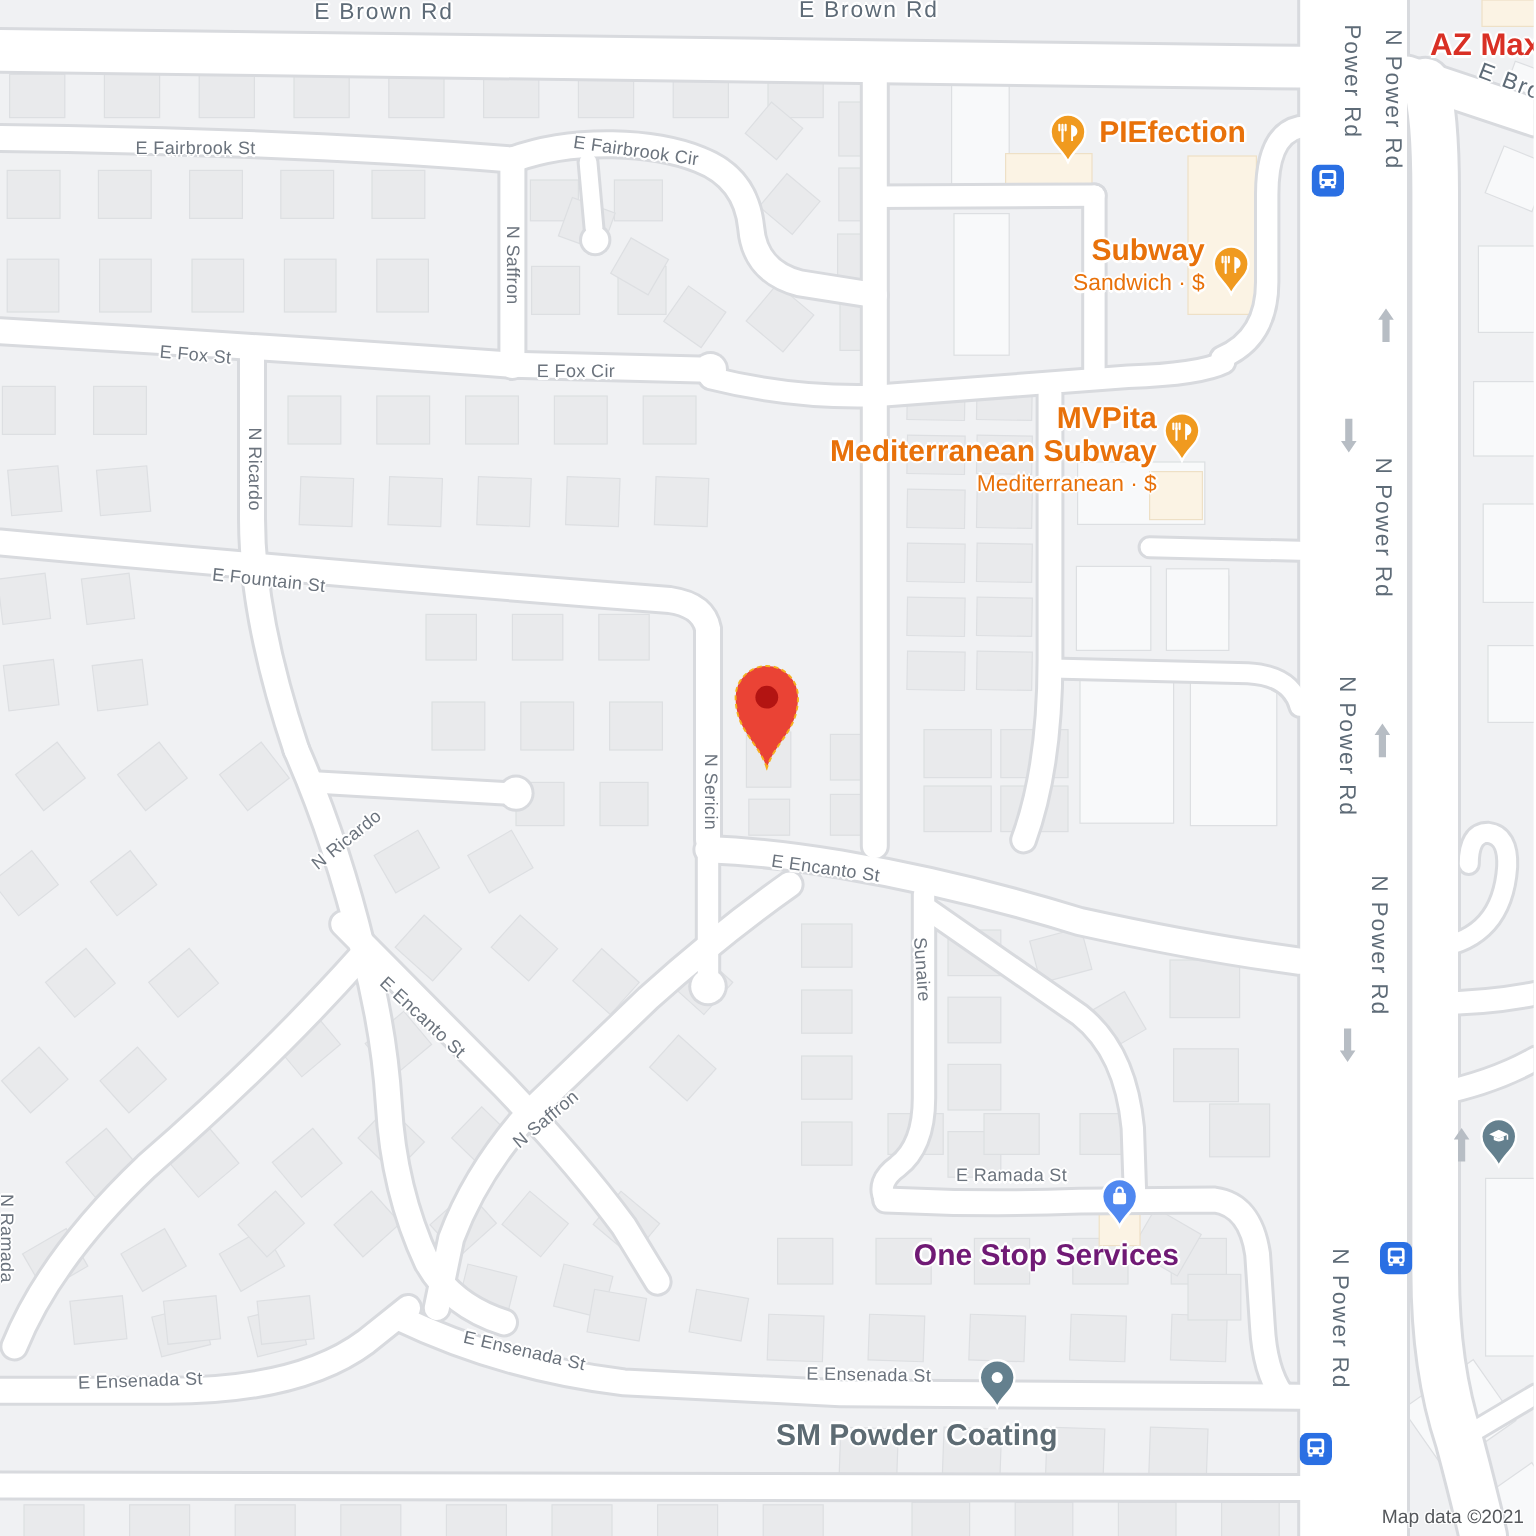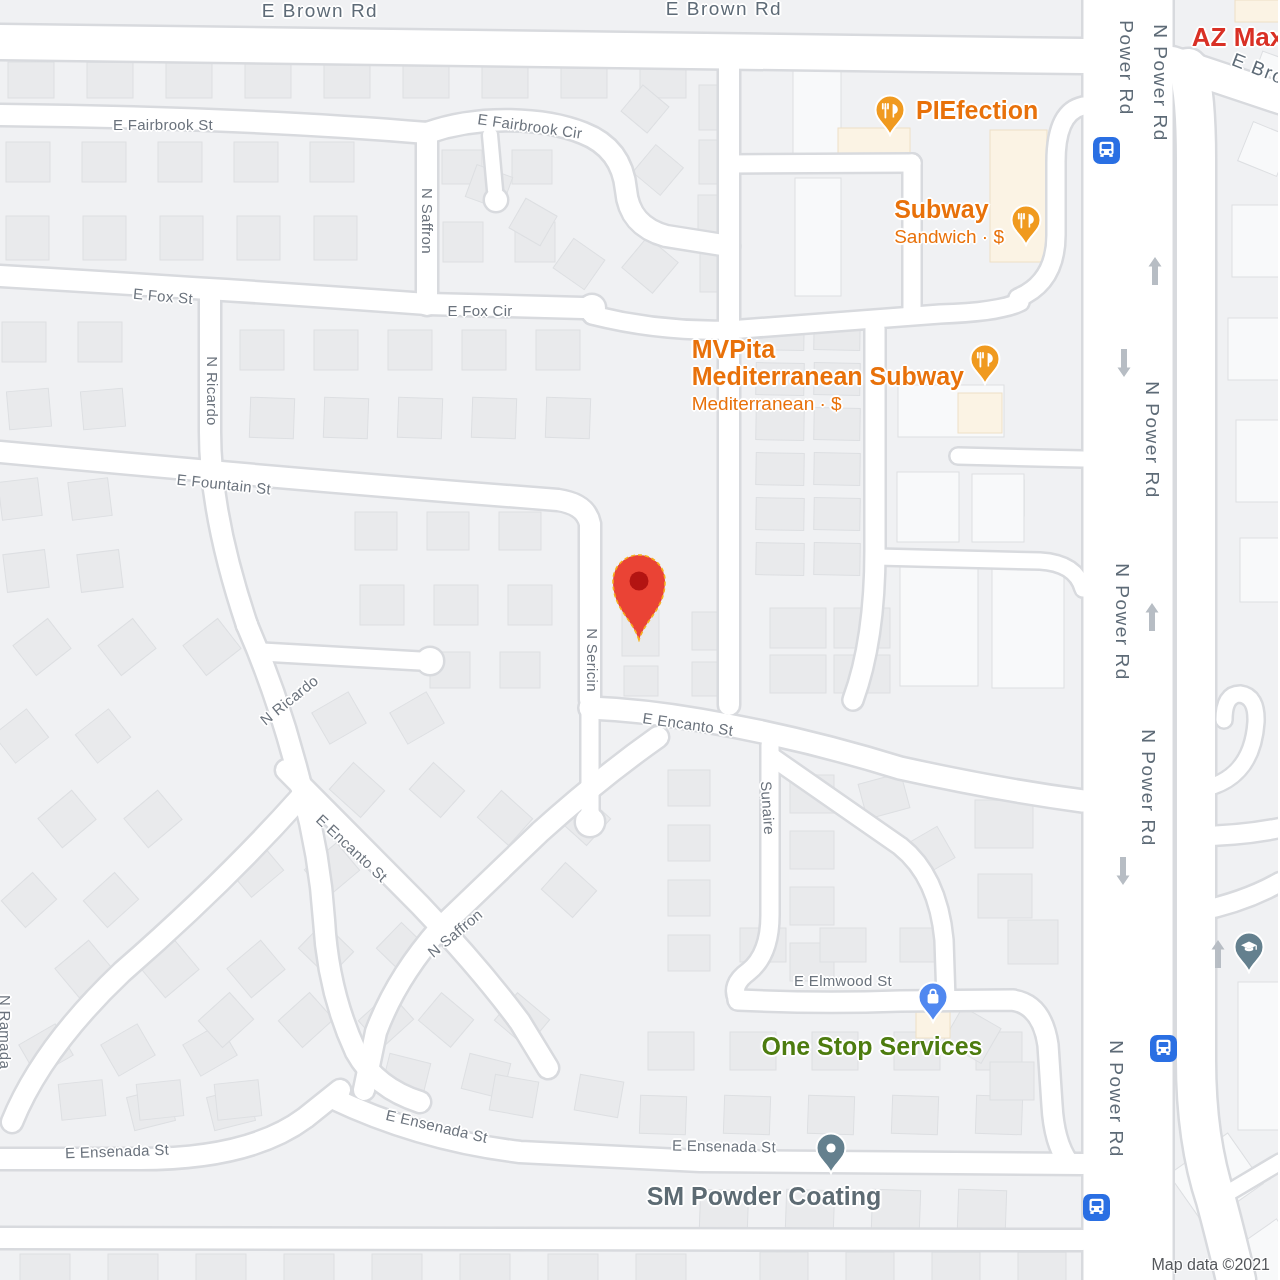--- a/index.html
+++ b/index.html
@@ -313,21 +313,21 @@
       <div class="street-label" style="left: 163px; top: 296px; transform: translate(-50%, -50%) rotate(5deg);">E Fox St</div>
       <div class="street-label" style="left: 480px; top: 310px; transform: translate(-50%, -50%) rotate(0deg);">E Fox Cir</div>
       <div class="street-label" style="left: 212px; top: 391px; transform: translate(-50%, -50%) rotate(90deg);">N Ricardo</div>
       <div class="street-label" style="left: 224px; top: 484px; transform: translate(-50%, -50%) rotate(6deg);">E Fountain St</div>
       <div class="street-label" style="left: 592px; top: 660px; transform: translate(-50%, -50%) rotate(90deg);">N Sericin</div>
       <div class="street-label" style="left: 688px; top: 724px; transform: translate(-50%, -50%) rotate(8deg);">E Encanto St</div>
       <div class="street-label" style="left: 352px; top: 848px; transform: translate(-50%, -50%) rotate(43deg);">E Encanto St</div>
       <div class="street-label" style="left: 455px; top: 933px; transform: translate(-50%, -50%) rotate(-40deg);">N Saffron</div>
       <div class="street-label" style="left: 289px; top: 700px; transform: translate(-50%, -50%) rotate(-39deg);">N Ricardo</div>
       <div class="street-label" style="left: 768px; top: 808px; transform: translate(-50%, -50%) rotate(86deg);">Sunaire</div>
-      <div class="street-label" style="left: 843px; top: 980px; transform: translate(-50%, -50%) rotate(0deg);">E Elmwood St</div>
+      <div class="street-label" style="left: 843px; top: 980px; transform: translate(-50%, -50%) rotate(0deg);">E Ramada St</div>
       <div class="street-label" style="left: 117px; top: 1151px; transform: translate(-50%, -50%) rotate(-2deg);">E Ensenada St</div>
       <div class="street-label" style="left: 437px; top: 1126px; transform: translate(-50%, -50%) rotate(13deg);">E Ensenada St</div>
       <div class="street-label" style="left: 724px; top: 1146px; transform: translate(-50%, -50%) rotate(1deg);">E Ensenada St</div>
       <div class="street-label" style="left: 5px; top: 1032px; transform: translate(-50%, -50%) rotate(90deg);">N Ramada</div>
       <div class="street-label major" style="left: 1126px; top: 68px; transform: translate(-50%, -50%) rotate(90deg);">Power Rd</div>
       <div class="street-label major" style="left: 1160px; top: 83px; transform: translate(-50%, -50%) rotate(90deg);">N Power Rd</div>
       <div class="street-label major" style="left: 1152px; top: 440px; transform: translate(-50%, -50%) rotate(90deg);">N Power Rd</div>
       <div class="street-label major" style="left: 1122px; top: 622px; transform: translate(-50%, -50%) rotate(90deg);">N Power Rd</div>
       <div class="street-label major" style="left: 1148px; top: 788px; transform: translate(-50%, -50%) rotate(90deg);">N Power Rd</div>
       <div class="street-label major" style="left: 1116px; top: 1099px; transform: translate(-50%, -50%) rotate(90deg);">N Power Rd</div>
@@ -349,45 +349,45 @@
       <div class="pin" style="left: 1009px; top: 203px;"><svg width="34" height="44" viewBox="-17 -42 34 44">
           <path d="M0,0 C-4.5,-10.5 -14.5,-14.5 -14.5,-25 A14.5,14.5 0 1 1 14.5,-25 C14.5,-14.5 4.5,-10.5 0,0 Z" fill="#f09a1f" stroke="#fff" stroke-width="2"></path>
           <g fill="none" stroke="#fff" stroke-width="1.8" stroke-linecap="round">
             <path d="M-7.2,-31 v4.6"></path>
             <path d="M-4.6,-31 v4.6"></path>
             <path d="M-2,-31 v4.6"></path>
             <path d="M-4.6,-27 v9.5"></path>
           </g>
           <path fill="#fff" d="M2.6,-31 c3.6,0.6 5.4,3.4 5.2,6 c-0.2,2.2 -1.8,3.6 -3.6,3.9 l0,3.6 l-1.6,0 z"></path>
         </svg></div>
-      <div class="poi-label" style="color: rgb(232, 113, 10); top: 196px; left: 1004px; transform: translateX(-100%); ">
+      <div class="poi-label" style="color: rgb(232, 113, 10); top: 196px; left: 1004px; transform: translateX(-100%); text-align: right;">
         <div>Subway</div>
         <div class="sub">Sandwich · $</div>
       </div>
       <div class="pin" style="left: 968px; top: 342px;"><svg width="34" height="44" viewBox="-17 -42 34 44">
           <path d="M0,0 C-4.5,-10.5 -14.5,-14.5 -14.5,-25 A14.5,14.5 0 1 1 14.5,-25 C14.5,-14.5 4.5,-10.5 0,0 Z" fill="#f09a1f" stroke="#fff" stroke-width="2"></path>
           <g fill="none" stroke="#fff" stroke-width="1.8" stroke-linecap="round">
             <path d="M-7.2,-31 v4.6"></path>
             <path d="M-4.6,-31 v4.6"></path>
             <path d="M-2,-31 v4.6"></path>
             <path d="M-4.6,-27 v9.5"></path>
           </g>
           <path fill="#fff" d="M2.6,-31 c3.6,0.6 5.4,3.4 5.2,6 c-0.2,2.2 -1.8,3.6 -3.6,3.9 l0,3.6 l-1.6,0 z"></path>
         </svg></div>
-      <div class="poi-label" style="color: rgb(232, 113, 10); top: 336px; left: 964px; transform: translateX(-100%); text-align: left;">
+      <div class="poi-label" style="color: rgb(232, 113, 10); top: 336px; left: 964px; transform: translateX(-100%); text-align: right;">
         <div>MVPita</div>
         <div>Mediterranean Subway</div>
         <div class="sub">Mediterranean · $</div>
       </div>
       <div class="pin" style="left: 916px; top: 980px;"><svg width="34" height="44" viewBox="-17 -42 34 44">
           <path d="M0,0 C-4.5,-10.5 -14.5,-14.5 -14.5,-25 A14.5,14.5 0 1 1 14.5,-25 C14.5,-14.5 4.5,-10.5 0,0 Z" fill="#5088f0" stroke="#fff" stroke-width="2"></path>
           <rect x="-5.4" y="-28" width="10.8" height="9.6" rx="1.8" fill="#fff"></rect>
           <path d="M-2.7,-28 v-1.7 a2.7,2.7 0 0 1 5.4,0 v1.7" fill="none" stroke="#fff" stroke-width="1.7"></path>
         </svg></div>
-      <div class="poi-label" style="color: #4d7c0f; top: 1033px; left: 872px; transform: translateX(-50%); text-align: center;">
+      <div class="poi-label" style="color: #701a75; top: 1033px; left: 872px; transform: translateX(-50%); text-align: center;">
         <div>One Stop Services</div>
       </div>
       <div class="pin" style="left: 814px; top: 1131px;"><svg width="34" height="44" viewBox="-17 -42 34 44">
           <path d="M0,0 C-4.5,-10.5 -14.5,-14.5 -14.5,-25 A14.5,14.5 0 1 1 14.5,-25 C14.5,-14.5 4.5,-10.5 0,0 Z" fill="#64808e" stroke="#fff" stroke-width="2"></path>
           <circle cx="0" cy="-25" r="4.6" fill="#fff"></circle>
         </svg></div>
       <div class="poi-label" style="color: rgb(93, 107, 115); top: 1183px; left: 764px; transform: translateX(-50%); text-align: center;">
         <div>SM Powder Coating</div>
       </div>
       <div class="pin" style="left: 1232px; top: 930px;"><svg width="34" height="44" viewBox="-17 -42 34 44">

